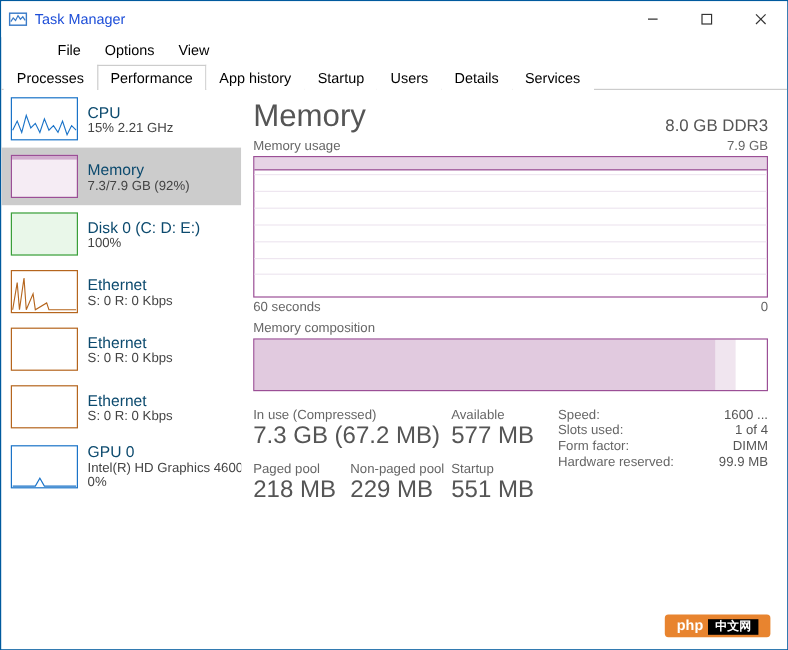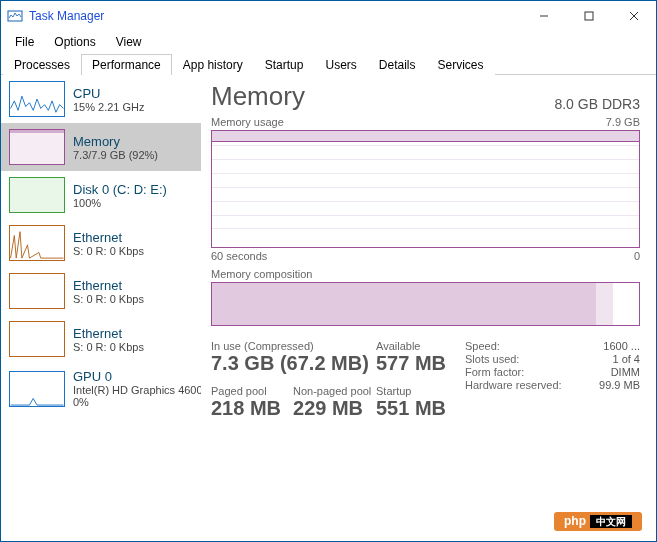--- a/index.html
+++ b/index.html
@@ -2,21 +2,21 @@
 <html><head>
 <meta charset="utf-8">
 <style>
 * { box-sizing: border-box; margin: 0; padding: 0; }
 body { font-family: "Segoe UI", Tahoma, sans-serif; font-size: 12px; color: #333; background: #fff; width: 657px; height: 542px; border: 1px solid #005a9e; position: relative; overflow: hidden; }
 .titlebar { display: flex; align-items: center; height: 30px; background: #fff; border-bottom: none; }
 .titlebar .app-icon { width: 16px; height: 16px; margin: 0 6px; }
 .titlebar .title { font-size: 12px; color: #1d4ed8; flex: 1; }
 .winbtns { display: flex; height: 100%; }
 .winbtn { width: 45px; display:flex; align-items:center; justify-content:center; color:#555; font-size:12px; cursor:default; }
-.menubar { display:flex; height: 22px; align-items:center; padding: 0 4px; }
+.menubar { display:flex; height: 22px; align-items:center; padding: 0 4px; margin-left: 33px; }
 .menuitem { padding: 3px 10px; font-size: 12px; color:#000; }
 .tabs { display:flex; height: 22px; border-bottom: 1px solid #ccc; padding-left: 2px; align-items: flex-end; }
 .tab { padding: 3px 10px; font-size: 12px; color:#000; border:1px solid transparent; border-bottom:none; position:relative; top:1px; background:#fff; }
 .tab.active { border-color: #ccc; background:#fff; }
 .content { display:flex; height: calc(542px - 30px - 22px - 22px - 2px); }
 .sidebar { width: 200px; border-right: none; overflow:hidden; }
 .side-item { display:flex; align-items:center; padding: 6px 8px; gap:8px; cursor:default; }
 .side-item.selected { background: #cccccc; }
 .side-thumb { width: 56px; height: 36px; border: 1px solid #999; background:#fff; position:relative; flex-shrink:0; }
 .side-text .nm { font-size: 13px; color:#0c4a6e; }
@@ -31,21 +31,21 @@
 .usage-graph .grid-line { position:absolute; left:0; right:0; border-top:1px solid #eee6f0; }
 .usage-graph .fill-top { position:absolute; top:0; left:0; right:0; height: 11px; background: rgba(155,79,150,0.25); border-bottom:1px solid #9b4f96; }
 .axis-row { display:flex; justify-content:space-between; font-size:11px; color:#666; margin-top:2px; }
 .comp-graph { height: 44px; border:1px solid #9b4f96; background:#fff; position:relative; margin-top:2px; }
 .comp-graph .band1 { position:absolute; top:0; bottom:0; left:0; width: 90%; background: rgba(155,79,150,0.3);}
 .comp-graph .band2 { position:absolute; top:0; bottom:0; left:90%; width: 4%; background: rgba(155,79,150,0.15);}
 .stats { display:flex; margin-top:14px; gap: 0; }
 .col { display:flex; flex-direction:column; }
 .block { margin-bottom: 10px; }
 .stat-label { font-size: 11px; color:#666; }
-.stat-big { font-size: 20px; color:#555; font-weight:700; }
+.stat-big { font-size: 20px; color:#555; font-weight:400; }
 .kv-table { display:grid; grid-template-columns: auto auto; column-gap: 8px; row-gap: 1px; font-size: 11px; color:#555; width:175px; }
 .kv-table .k { color:#666; }
 .kv-table .v { text-align:right; }
 .row2 { display:flex; gap:12px; }
 .php-badge { position:absolute; right:14px; bottom:10px; background:#e8842f; color:#fff; font-size:12px; padding:2px 10px; border-radius:3px; font-weight:bold; }
 .php-badge .blk { background:#000; color:#fff; padding:1px 6px; margin-left:4px; font-size:10px; }
 
 .cpu-th svg { width:100%; height:100%; }
 .mem-th { border-color:#9b4f96; background: #f5ecf4; }
 .mem-th::after { content:""; position:absolute; left:0; right:0; top:0; height:3px; background:rgba(155,79,150,.4);}

